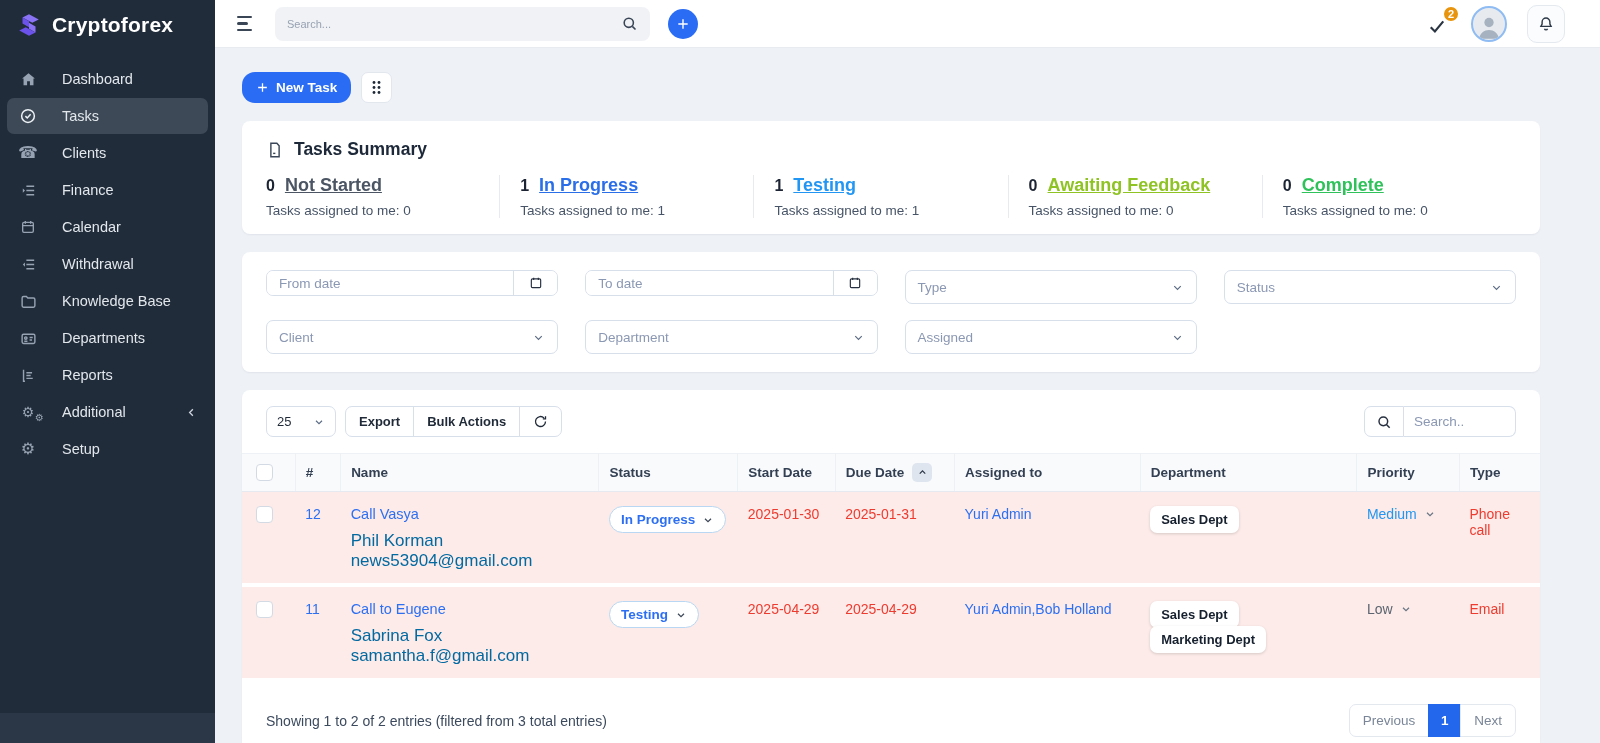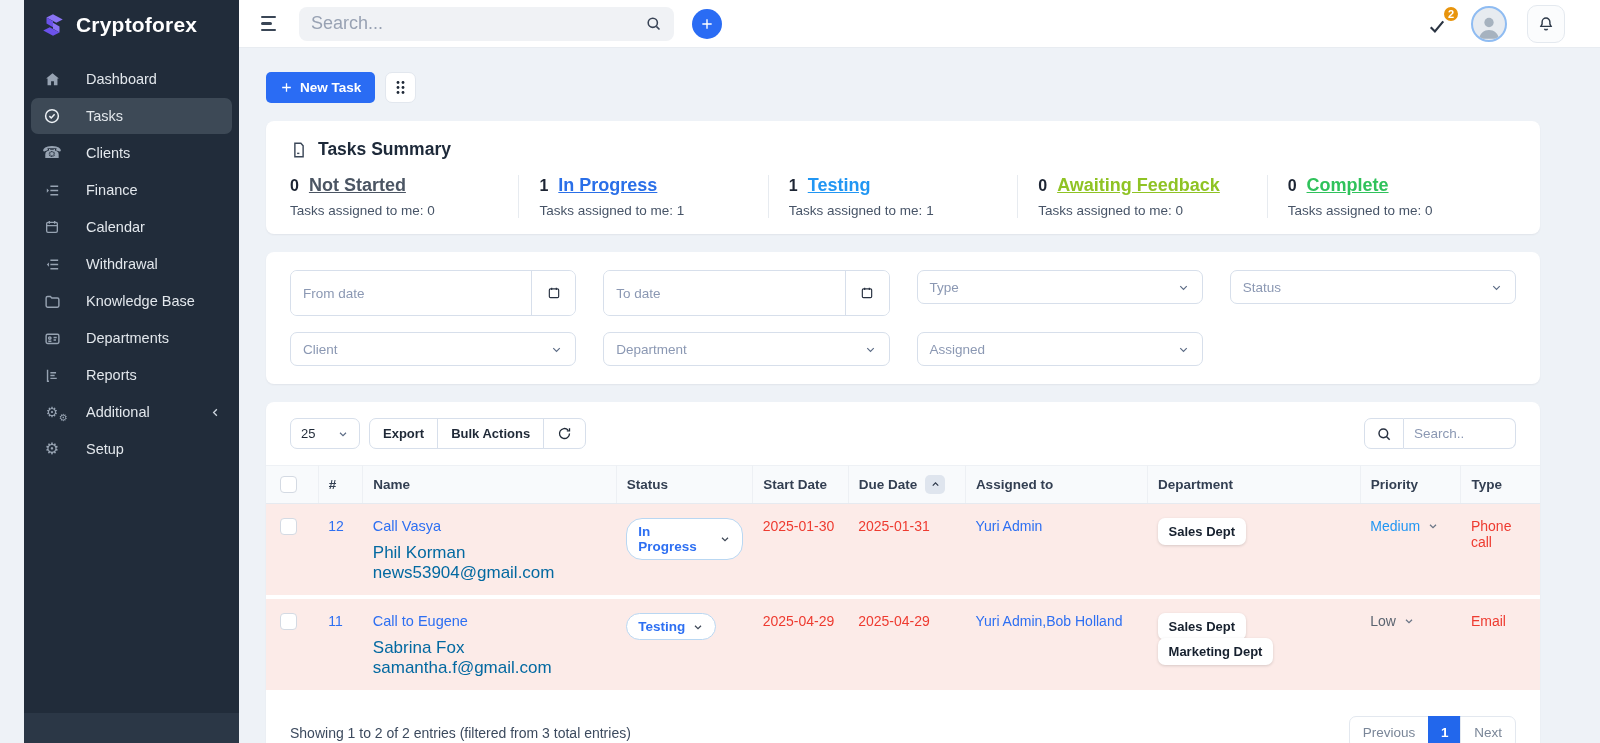--- a/index.html
+++ b/index.html
@@ -1,17 +1,17 @@
 <!DOCTYPE html>
 <html><head>
 <meta charset="utf-8">
 <style>
   * { margin:0; padding:0; box-sizing:border-box; }
   html,body { width:1600px; height:743px; overflow:hidden; font-family:"Liberation Sans", sans-serif; background:#eef2f7; }
-  .app { display:flex; width:1600px; height:743px;padding-left:24px; }
+  .app { display:flex; width:1600px; height:743px; }
 
   
   .sidebar { width:215px; background:#212c3a; color:#e7ebee; flex-shrink:0; display:flex; flex-direction:column; position:relative; }
   .brand { height:50px; display:flex; align-items:center; gap:10px; padding:0 16px; }
   .brand-name { font-size:21px; font-weight:bold; color:#fff; letter-spacing:.2px; }
   .nav { padding:10px 0 0 0; }
   .nav-item { display:flex; align-items:center; gap:23px; height:36px; margin:1px 7px; padding:0 10px; border-radius:7px; cursor:pointer; font-size:14.5px; font-weight:500; color:#e2e7ec; }
   .nav-item .ic { width:22px; display:flex; justify-content:center; align-items:center; color:#97a3b2; }
   .nav-item.active { background:#3d4956; }
   .nav-item.active .ic { color:#eef2f6; }
@@ -21,53 +21,53 @@
   .gears-wrap .g2 { position:absolute; font-size:10px; right:-5px; bottom:-4px; }
   .sidebar-footer { position:absolute; bottom:0; left:0; width:100%; height:30px; background:#2b3painted746; background:#2b3746; }
 
   
   .main { flex:1; display:flex; flex-direction:column; }
   .topbar { height:48px; background:#fff; border-bottom:1px solid #e8ecf1; display:flex; align-items:center; padding:0 35px 0 22px; gap:18px; flex-shrink:0; }
   .hamburger { width:20px; height:16px; display:flex; flex-direction:column; justify-content:space-between; background:none; border:none; cursor:pointer; }
   .hamburger span { display:block; height:2.4px; border-radius:2px; background:#3a4656; }
   .hamburger span:nth-child(1){ width:15px; } .hamburger span:nth-child(2){ width:11px; } .hamburger span:nth-child(3){ width:15px; }
   .searchbox { width:375px; height:34px; background:#f0f2f5; border-radius:8px; display:flex; align-items:center; padding:0 12px; gap:8px; }
-  .searchbox input { flex:1; border:none; background:transparent; outline:none; font-size:18px; color:#333; font-family:inherit; }
+  .searchbox input { flex:1; border:none; background:transparent; outline:none; font-size:11px; color:#333; font-family:inherit; }
   .searchbox input::placeholder { color:#98a2b3; }
   .quick-add { width:30px; height:30px; border-radius:50%; background:#2a6cf4; border:none; color:#fff; display:flex; align-items:center; justify-content:center; cursor:pointer; }
   .topbar-right { margin-left:auto; display:flex; align-items:center; gap:20px; }
   .check-ind { position:relative; width:24px; height:24px; display:flex; align-items:flex-end; cursor:pointer; }
   .badge { position:absolute; top:-7px; right:-9px; min-width:18px; height:18px; border-radius:50%; background:#e8940c; border:2px solid #fff; color:#fff; font-size:11px; font-weight:bold; display:flex; align-items:center; justify-content:center; }
   .avatar { width:36px; height:36px; border-radius:50%; border:2px solid #8fbcf2; background:#e7ebf0; overflow:hidden; display:flex; align-items:flex-end; justify-content:center; cursor:pointer; }
   .bell-btn { width:38px; height:38px; border-radius:10px; border:1px solid #e4e9ef; background:#fbfcfd; display:flex; align-items:center; justify-content:center; cursor:pointer; color:#2c3848; }
 
   
   .content { flex:1; padding:24px 60px 0 27px; background:#eef2f7; overflow:hidden; }
   .action-row { display:flex; gap:10px; margin-bottom:18px; }
-  .btn-primary { height:31px; padding:0 14px; background:#2a6cf4; color:#fff; border:none; border-radius:5px; font-size:13.5px; font-weight:600; display:flex; align-items:center; gap:7px; cursor:pointer; font-family:inherit; }
+  .btn-primary { height:31px; padding:0 14px; background:#2a6cf4; color:#fff; border:none; border-radius:13px; font-size:13.5px; font-weight:600; display:flex; align-items:center; gap:7px; cursor:pointer; font-family:inherit; }
   .btn-grid { width:31px; height:31px; background:#fff; border:1px solid #e2e7ee; border-radius:7px; display:flex; align-items:center; justify-content:center; cursor:pointer; color:#1f2937; }
 
   .card { background:#fff; border-radius:8px; box-shadow:0 1px 2px rgba(16,24,40,.06); margin-bottom:18px; }
 
   
   .summary-card { padding:18px 24px 16px; }
   .summary-title { display:flex; align-items:center; gap:10px; margin-bottom:15px; color:#3b4758; }
   .summary-title h2 { font-size:17.5px; font-weight:bold; color:#1d2939; }
   .summary-grid { display:flex; }
   .summary-item { flex:1; padding-left:20px; border-left:1px solid #e7ebf0; }
   .summary-item:first-child { border-left:none; padding-left:0; }
   .summary-top { display:flex; align-items:baseline; gap:10px; }
   .summary-count { font-size:16px; font-weight:bold; color:#1d2534; }
   .summary-label { font-size:18px; font-weight:600;text-decoration:underline; }
   .summary-assigned { margin-top:7px; font-size:13.5px; color:#475467; }
 
   
   .filters-card { padding:18px 24px; }
   .filters-grid { display:grid; grid-template-columns:repeat(4,1fr); gap:16px 27px; }
-  .input-group { display:flex; height:46px; border:1px solid #d7dfeb; border-radius:7px; overflow:hidden; background:#fff; }
+  .input-group { display:flex; height:26px; border:1px solid #d7dfeb; border-radius:7px; overflow:hidden; background:#fff; }
   .input-group input { flex:1; border:none; outline:none; padding:0 12px; font-size:13.5px; color:#333; font-family:inherit; min-width:0; }
   .input-group input::placeholder { color:#8b98b3; }
   .cal-btn { width:44px; border:none; border-left:1px solid #d7dfeb; background:#fff; display:flex; align-items:center; justify-content:center; cursor:pointer; color:#273040; }
   .select { height:34px; border:1px solid #d7dfeb; border-radius:7px; background:#fff; display:flex; align-items:center; justify-content:space-between; padding:0 12px; cursor:pointer; }
   .select .sel-label { font-size:13.5px; color:#8b98b3; }
   .select .sel-chev { color:#5b6b85; display:flex; }
 
   
   .table-card { padding-bottom:6px; }
   .table-controls { display:flex; justify-content:space-between; align-items:center; padding:16px 24px; }

